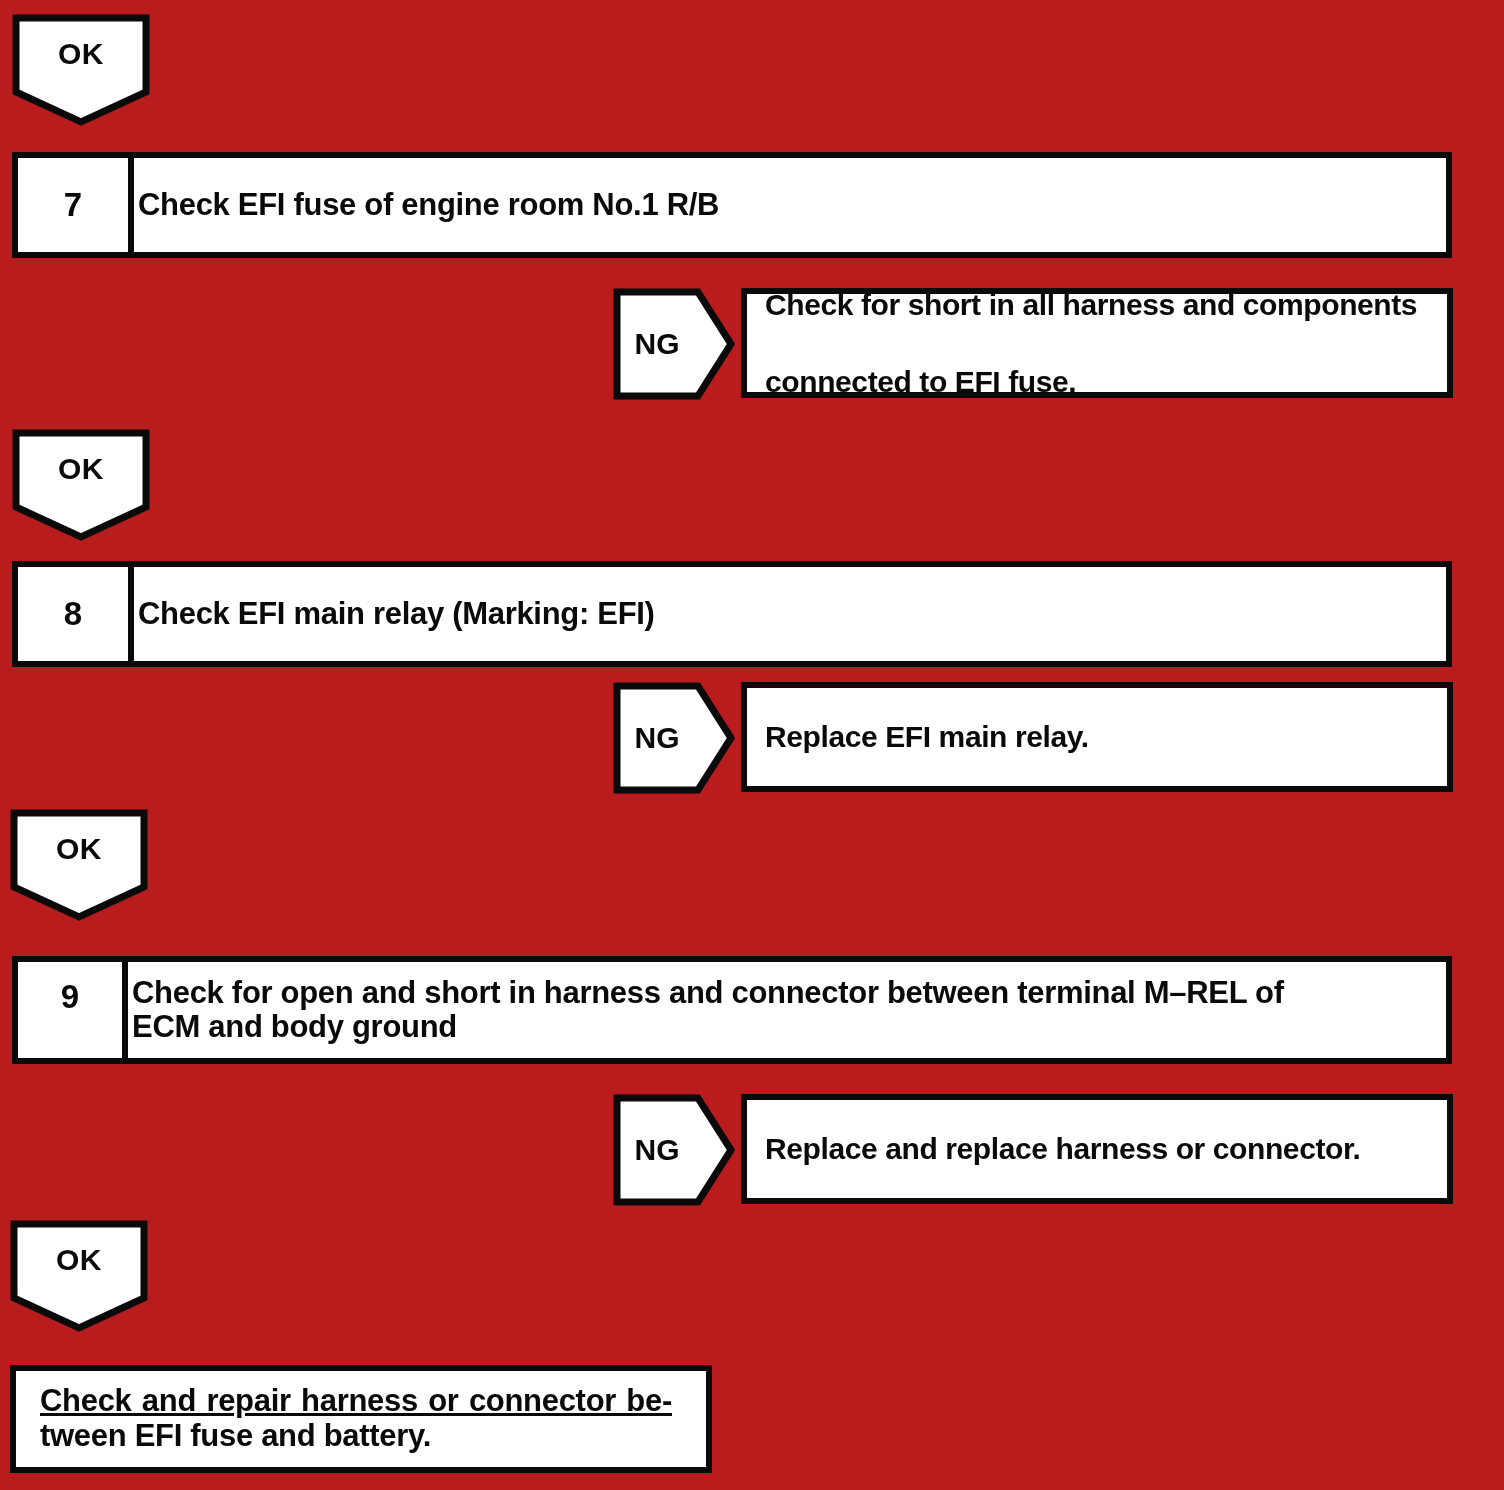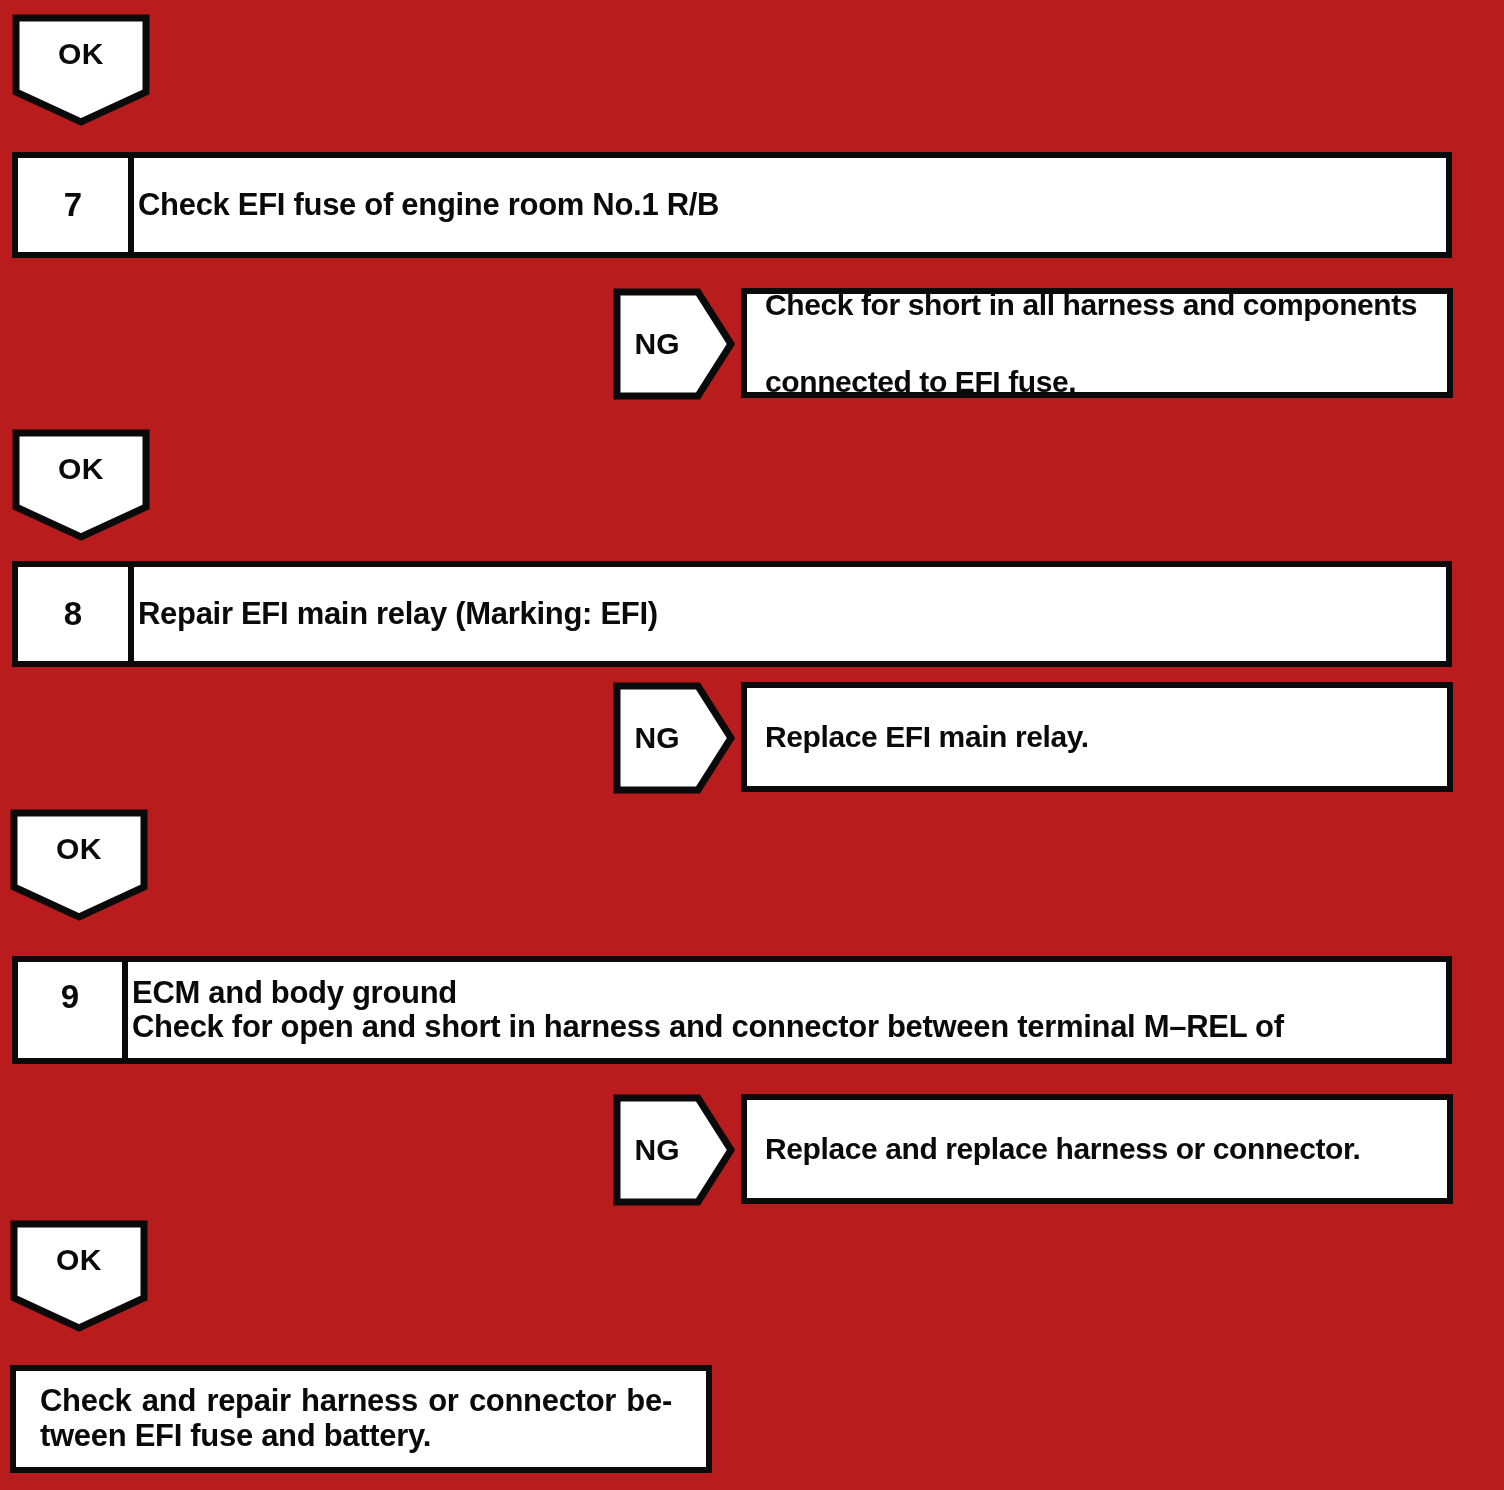--- a/index.html
+++ b/index.html
@@ -141,21 +141,21 @@
     display: flex;
     flex-direction: column;
     justify-content: center;
     padding-left: 24px;
     font-size: 31px;
     font-weight: bold;
     line-height: 1.12;
     letter-spacing: -0.3px;
   }
   .final-box div { white-space: nowrap; }
-  .spread { word-spacing: 2px; }
+  .spread { word-spacing: 2px; text-decoration: underline; }
 </style>
 </head>
 <body>
 
 <div id="canvas">
 
   <div class="ok-shape" style="left:12px; top:14px;">
     <span><svg viewBox="0 0 138 113" preserveAspectRatio="none">
           <polygon points="4,4 134,4 134,78 69,108 4,78" fill="#ffffff" stroke="#0a0a0a" stroke-width="7"></polygon>
         </svg></span>
@@ -185,21 +185,21 @@
   <div class="ok-shape" style="left:12px; top:429px;">
     <span><svg viewBox="0 0 138 113" preserveAspectRatio="none">
           <polygon points="4,4 134,4 134,78 69,108 4,78" fill="#ffffff" stroke="#0a0a0a" stroke-width="7"></polygon>
         </svg></span>
     <span class="ok-label">OK</span>
   </div>
 
   <div class="step-box" style="top:561px;">
     <div class="step-num">8</div>
     <div class="step-title">
-      <div>Repair EFI main relay (Marking: EFI)</div>
+      <div>Check EFI main relay (Marking: EFI)</div>
     </div>
   </div>
 
   <div class="ng-group" style="top:682px;">
     <div class="ng-shape">
       <span><svg viewBox="0 0 122 112" preserveAspectRatio="none">
             <polygon points="4,4 85,4 118,56 85,108 4,108" fill="#ffffff" stroke="#0a0a0a" stroke-width="7"></polygon>
           </svg></span>
       <span class="ng-label">NG</span>
     </div>
@@ -211,22 +211,22 @@
   <div class="ok-shape" style="left:10px; top:809px;">
     <span><svg viewBox="0 0 138 113" preserveAspectRatio="none">
           <polygon points="4,4 134,4 134,78 69,108 4,78" fill="#ffffff" stroke="#0a0a0a" stroke-width="7"></polygon>
         </svg></span>
     <span class="ok-label">OK</span>
   </div>
 
   <div class="step-box" style="top:956px; height:108px;">
     <div class="step-num top-align">9</div>
     <div class="step-title">
+      <div>Check for open and short in harness and connector between terminal M–REL of</div>
       <div>ECM and body ground</div>
-      <div>Check for open and short in harness and connector between terminal M–REL of</div>
     </div>
   </div>
 
   <div class="ng-group" style="top:1094px;">
     <div class="ng-shape">
       <span><svg viewBox="0 0 122 112" preserveAspectRatio="none">
             <polygon points="4,4 85,4 118,56 85,108 4,108" fill="#ffffff" stroke="#0a0a0a" stroke-width="7"></polygon>
           </svg></span>
       <span class="ng-label">NG</span>
     </div>

